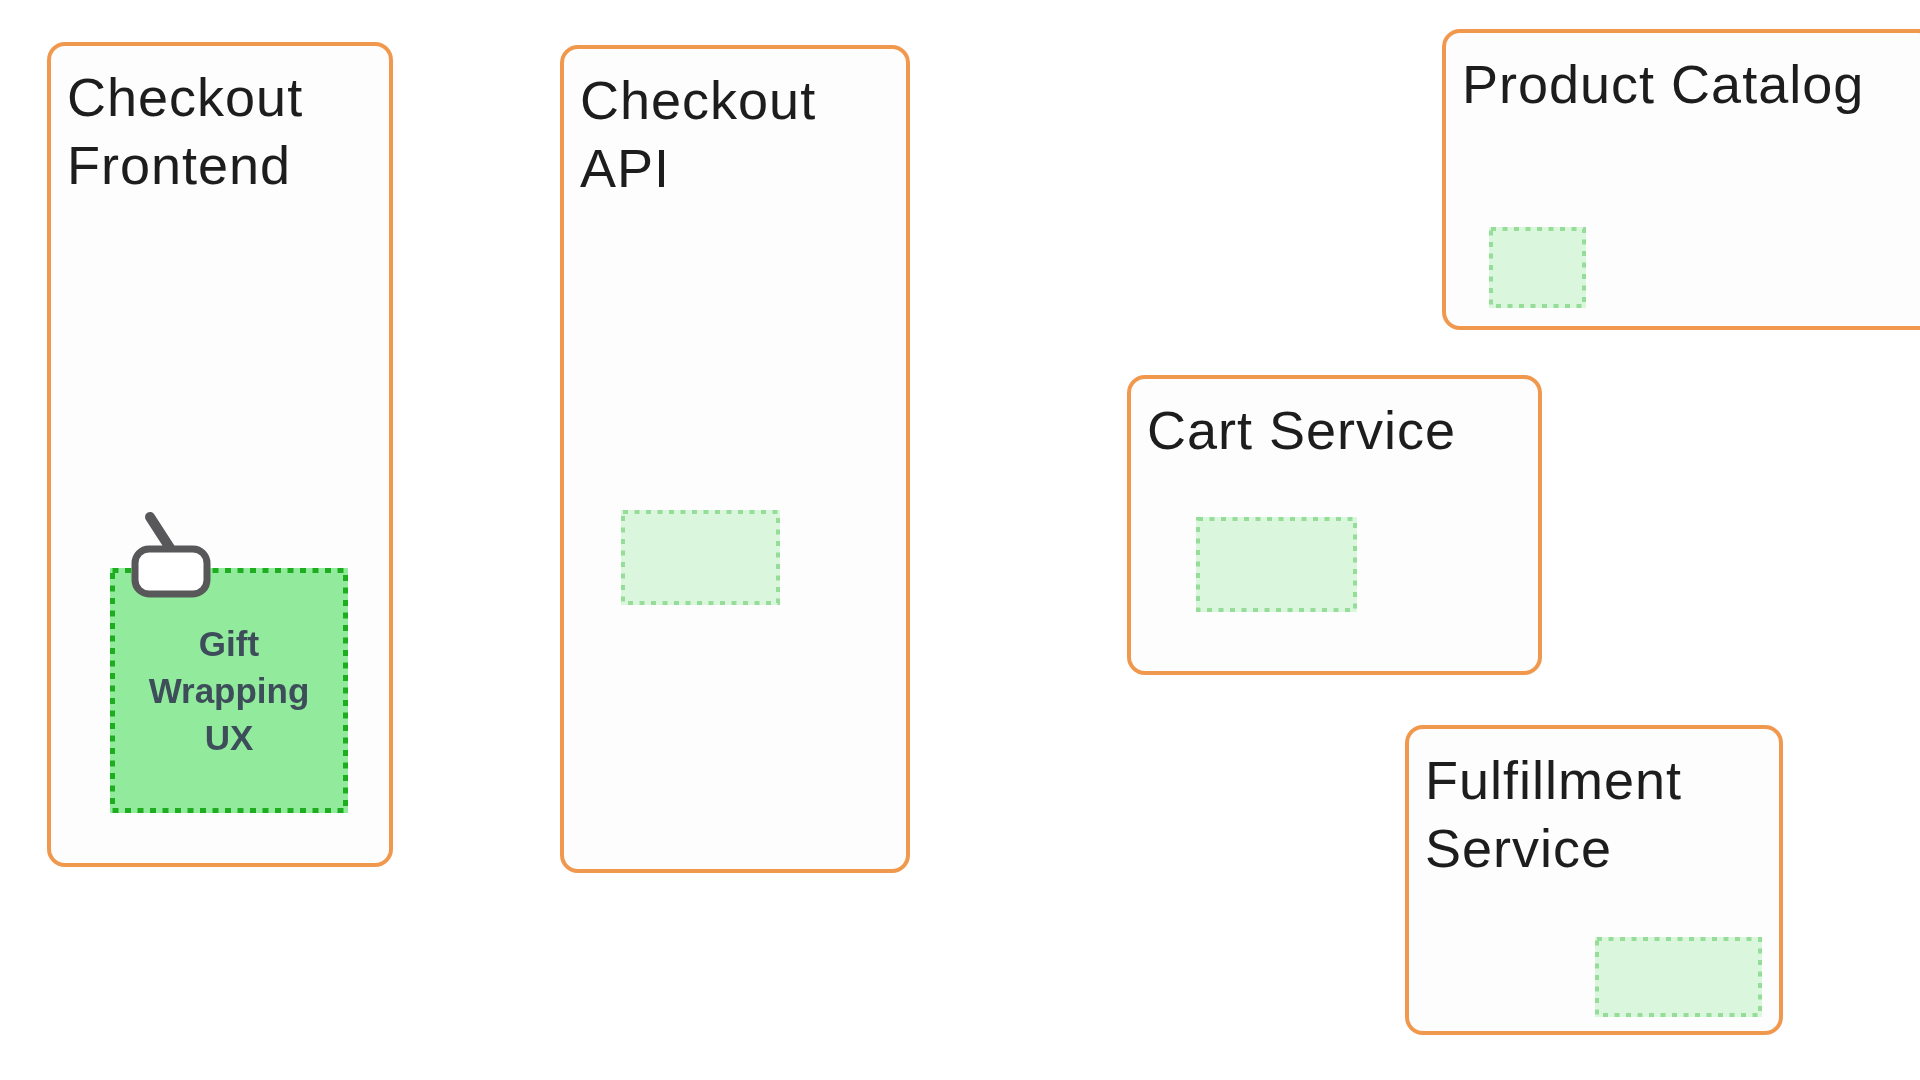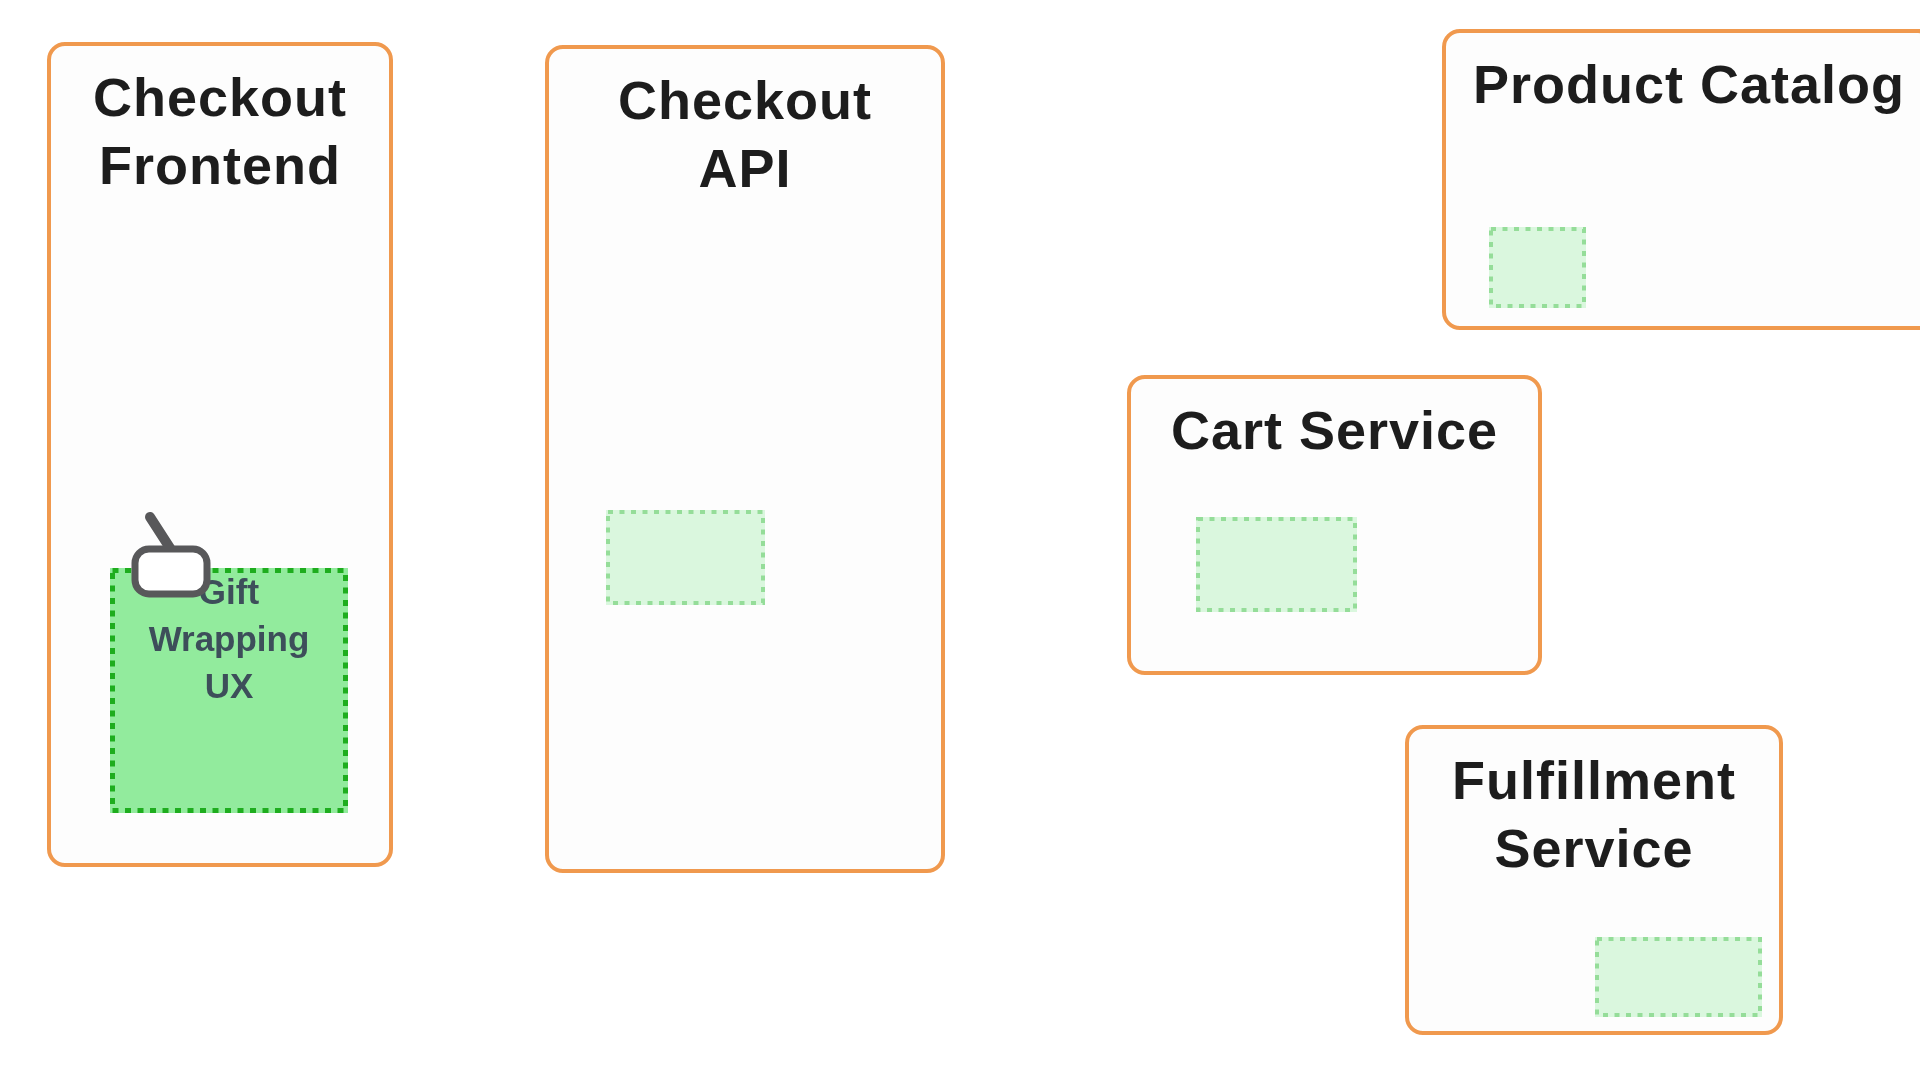--- a/index.html
+++ b/index.html
@@ -16,40 +16,40 @@
     overflow: hidden;
   }
   .card {
     position: absolute;
     box-sizing: border-box;
     background: #fdfdfd;
     border: 4px solid #F0994E;
     border-radius: 18px;
   }
   #card-checkout-frontend   { left: 47px;   top: 42px;  width: 346px; height: 825px; }
-  #card-checkout-api        { left: 545px;  top: 45px;  width: 400px; height: 828px; }
+  #card-checkout-api        { left: 560px;  top: 45px;  width: 350px; height: 828px; }
   #card-product-catalog     { left: 1398px; top: 29px;  width: 494px; height: 301px; margin-left: 44px; }
   #card-cart-service        { left: 1115px; top: 375px; width: 415px; height: 300px; margin-left: 12px; }
   #card-fulfillment-service { left: 1405px; top: 725px; width: 378px; height: 310px; }
 
   .card-title {
     padding: 18px 16px 0 16px;
     font-size: 54px;
     line-height: 1.25;
-    font-weight: 700;
+    font-weight: 400;
     letter-spacing: 1px;
     color: #1d1d1d;
-    text-align: center;
     white-space: normal;
   }
 
   .chip {
     position: absolute;
     box-sizing: border-box;
     display: flex;
+    align-items: center;
     justify-content: center;
   }
   .chip.placeholder { background: #DAF7DE; }
   .chip.highlighted { background: #92EB9D; }
   .chip > svg.dash-border {
     position: absolute;
     inset: 0;
     pointer-events: none;
   }
   .chip-label {

